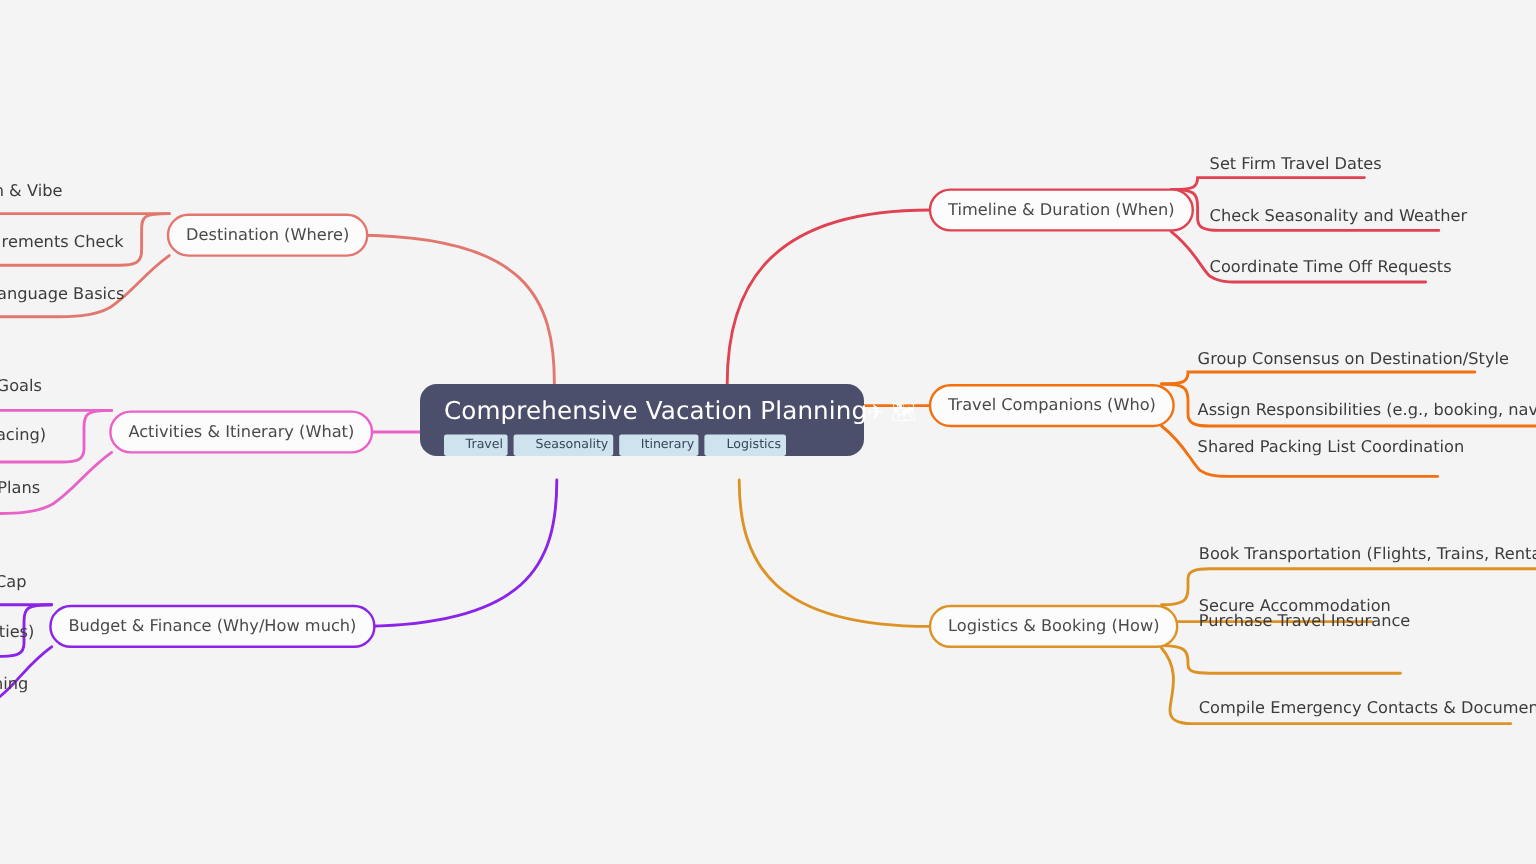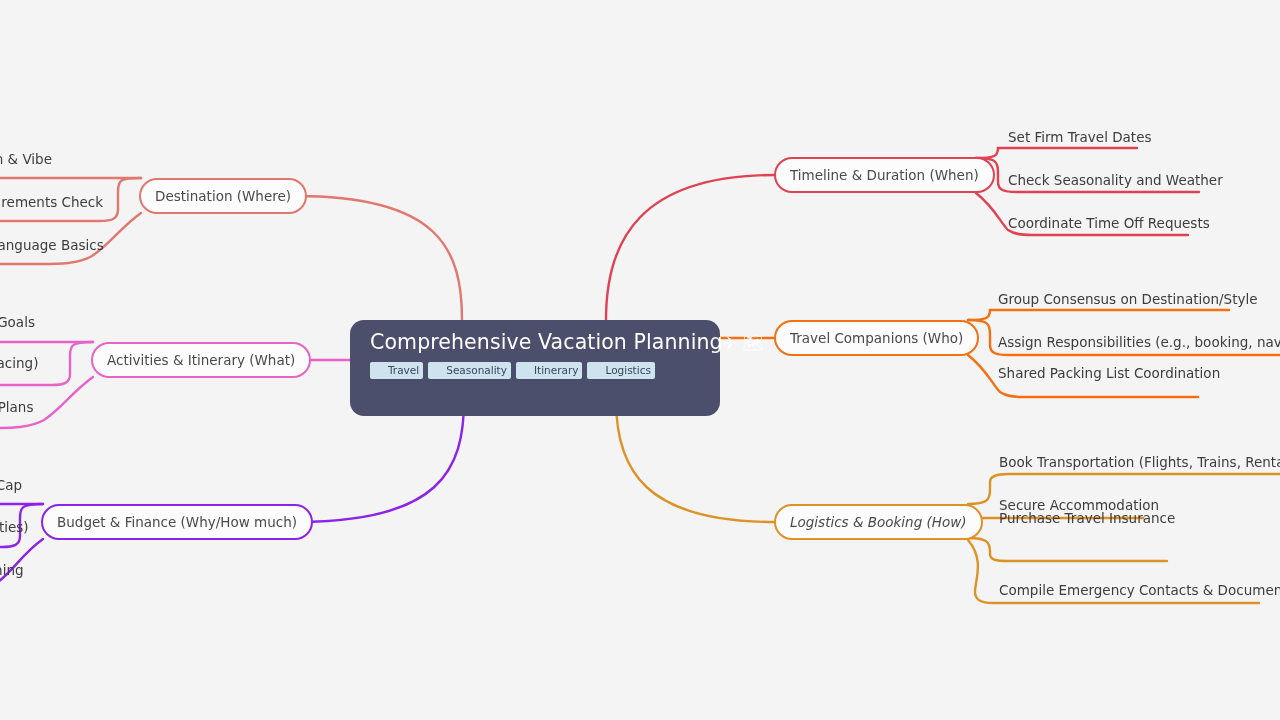--- a/index.html
+++ b/index.html
@@ -21,21 +21,21 @@
     width: 1280px;
     height: 720px;
     pointer-events: none;
   }
   
   .root-node {
     position: absolute;
     left: 350px;
     top: 320px;
     width: 370px;
-    height: 96px;
+    height: 60px;
     background: #4b4f6b;
     border-radius: 14px;
     box-sizing: border-box;
     padding: 12px 20px 0 20px;
   }
   .root-title {
     color: #ffffff;
     font-size: 20.5px;
     font-weight: 400;
     letter-spacing: 0.1px;
@@ -150,21 +150,21 @@
   <div class="pill" style="left:91px;   top:342px; border-color:#e862c8;">Activities &amp; Itinerary (What)</div>
 
   <div class="pill" style="left:139px;  top:178px; border-color:#e2776f;">Destination (Where)</div>
 
   <div class="pill" style="left:774px;  top:157px; border-color:#e04252;">Timeline &amp; Duration (When)</div>
 
   <div class="pill" style="left:41px;   top:504px; border-color:#8b23e8;">Budget &amp; Finance (Why/How much)</div>
 
   <div class="pill" style="left:774px;  top:320px; border-color:#f2700f;">Travel Companions (Who)</div>
 
-  <div class="pill" style="left:774px;  top:504px; border-color:#dd9226;font-style:italic;">Logistics &amp; Booking (How)</div>
+  <div class="pill" style="left:774px;  top:504px; border-color:#dd9226;">Logistics &amp; Booking (How)</div>
 
   <div class="leaf left" style="left:-120px; top:153px;">Research Location &amp; Vibe</div>
   <div class="leaf left" style="left:-131px; top:196px;">Visa/Passport Requirements Check</div>
   <div class="leaf left" style="left:-142px; top:239px;">Local Customs and Language Basics</div>
 
   <div class="leaf left" style="left:-148px; top:316px;">Must-See Attractions/Goals</div>
   <div class="leaf left" style="left:-121px; top:357px;">Daily Schedule (Pacing)</div>
   <div class="leaf left" style="left:-129px; top:401px;">Backup Rainy Day Plans</div>
 
   <div class="leaf left" style="left:-136px; top:479px;">Set Overall Budget Cap</div>

